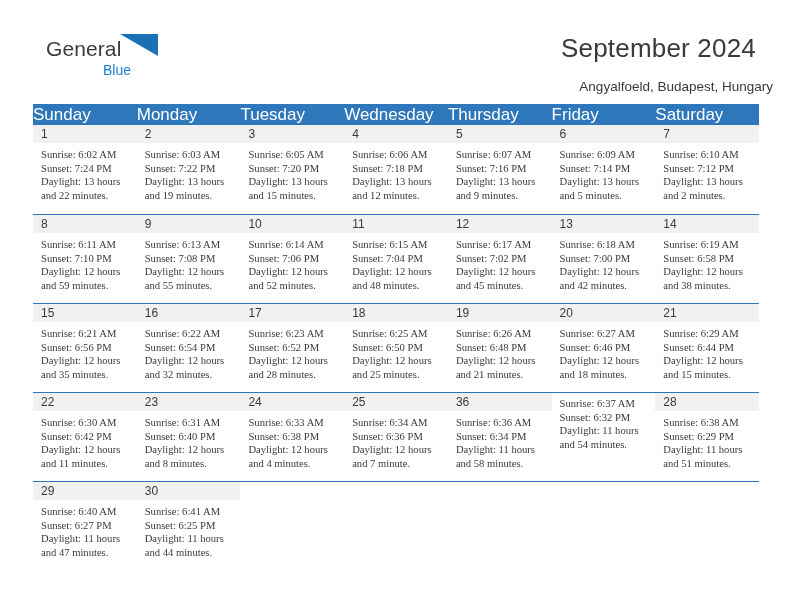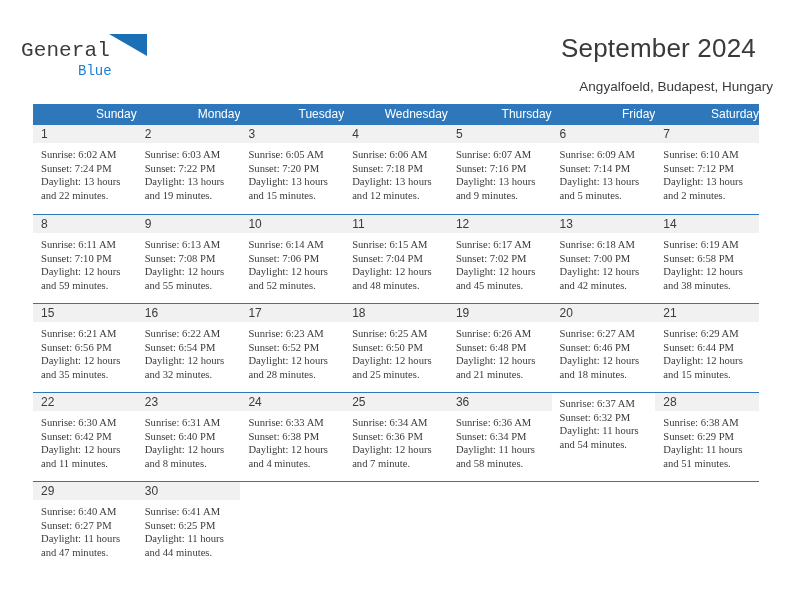--- a/index.html
+++ b/index.html
@@ -23,25 +23,24 @@
   
   .top {
     position: absolute;
     left: 0; top: 0;
     width: 792px;
     height: 96px;
   }
 
   .logo {
     position: absolute;
-    left: 21px;
+    left: 46px;
     top: 34px;
     width: 180px;
     height: 50px;
-    font-family: Liberation Mono, monospace;
   }
   .logo-general {
     font-size: 21px;
     color: #3b3b3b;
     letter-spacing: 0.1px;
     line-height: 22px;
     display: inline-block;
   }
   .logo-tri {
     display: inline-block;
@@ -87,26 +86,25 @@
 
   .weekday-row {
     display: flex;
     width: 726px;
     height: 21px;
     background: #2e77bb;
   }
   .weekday {
     flex: 1 1 0;
     color: #ffffff;
-    font-size: 12px;
+    font-size: 17px;
     line-height: 21px;
-    padding-left: 20px;
+    padding-left: 0;
     white-space: nowrap;
     overflow: hidden;
-    text-align: right;
   }
 
   .week {
     display: flex;
     width: 726px;
     height: 89px;
     border-top: 1.6px solid #2e77bb;
     background: #ffffff;
   }
   .week.first { border-top: none; }

